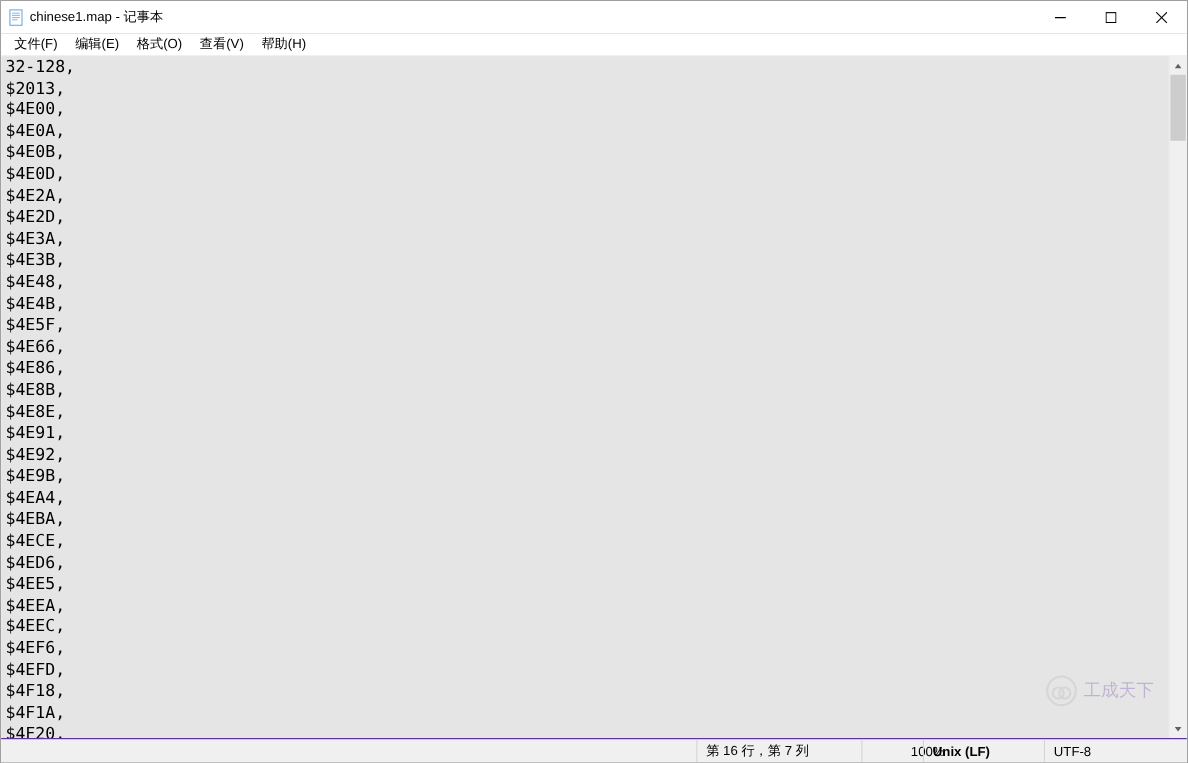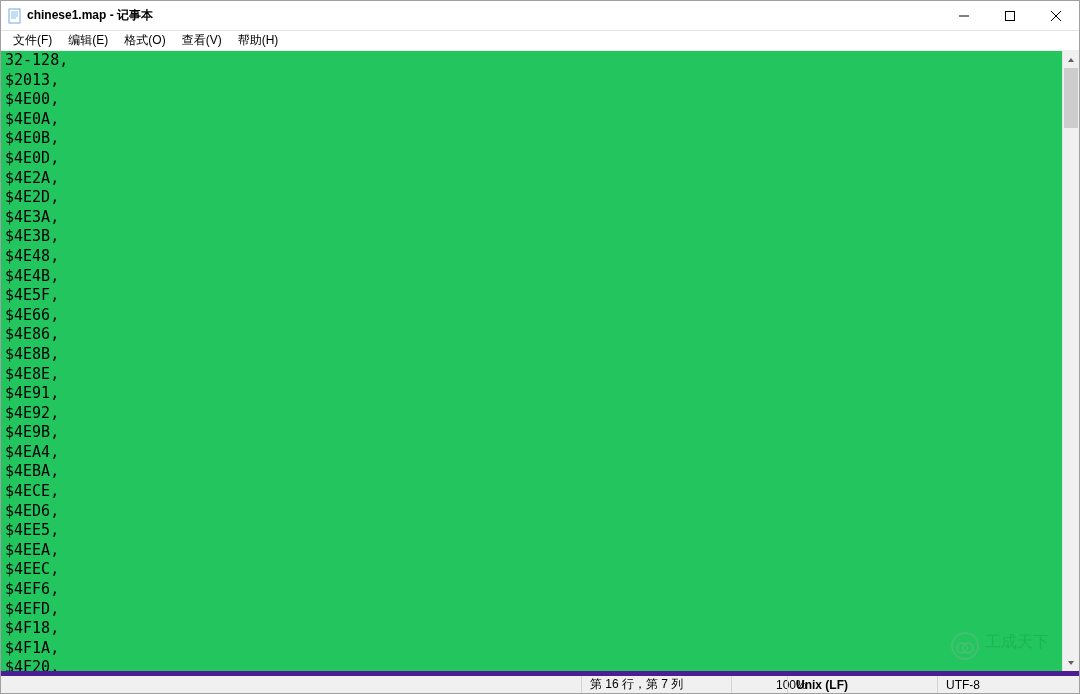--- a/index.html
+++ b/index.html
@@ -35,21 +35,20 @@
       justify-content: center;
     }
     .title-icon svg {
       width: 16px;
       height: 16px;
     }
     .title-text {
       flex: 1;
       font-size: 12px;
       color: #000;
-      font-weight: bold;
     }
     .window-controls {
       display: flex;
       height: 100%;
     }
     .win-btn {
       width: 46px;
       height: 100%;
       display: flex;
       align-items: center;
@@ -82,21 +81,21 @@
     }
     .editor {
       flex: 1;
       padding: 0 4px;
       font-family: "SimSun", Consolas, monospace;
       font-size: 15px;
       line-height: 19.6px;
       color: #000;
       white-space: pre;
       overflow: hidden;
-      background: #22c55e;
+      background: #e5e5e5;
     }
     .scroll-v {
       width: 17px;
       background: #f0f0f0;
       border-left: 1px solid #e5e5e5;
       display: flex;
       flex-direction: column;
     }
     .scroll-arrow {
       height: 17px;
@@ -118,48 +117,48 @@
       left: 1px;
       right: 1px;
       top: 0;
       height: 60px;
       background: #cdcdcd;
       cursor: pointer;
     }
     .status-bar {
       height: 22px;
       background: #f0f0f0;
-      border-top: 5px solid #4c1d95;
+      border-top: 1px solid #4c1d95;
       display: flex;
       align-items: center;
       font-size: 12px;
       color: #000;
     }
     .status-spacer {
       flex: 1;
     }
     .status-cell {
       border-left: 1px solid #d4d4d4;
       height: 100%;
       display: flex;
       align-items: center;
       padding: 0 8px;
     }
     .sc-position { width: 150px; }
     .sc-zoom { width: 56px; padding-left: 44px; }
     .sc-eol { width: 110px; font-weight: bold; }
-    .sc-enc { width: 142px; margin-left: 40px; }
+    .sc-enc { width: 130px; }
     .watermark {
       position: absolute;
       right: 30px;
-      bottom: 11px;
+      bottom: 29px;
       opacity: 0.25;
       display: flex;
-      align-items: flex-start;
-      color: #15803d;
+      align-items: center;
+      color: #4c1d95;
       font-size: 16px;
       pointer-events: none;
     }
     .watermark-icon {
       width: 28px;
       height: 28px;
       border-radius: 50%;
       border: 2px solid #aaa;
       margin-right: 6px;
       position: relative;

